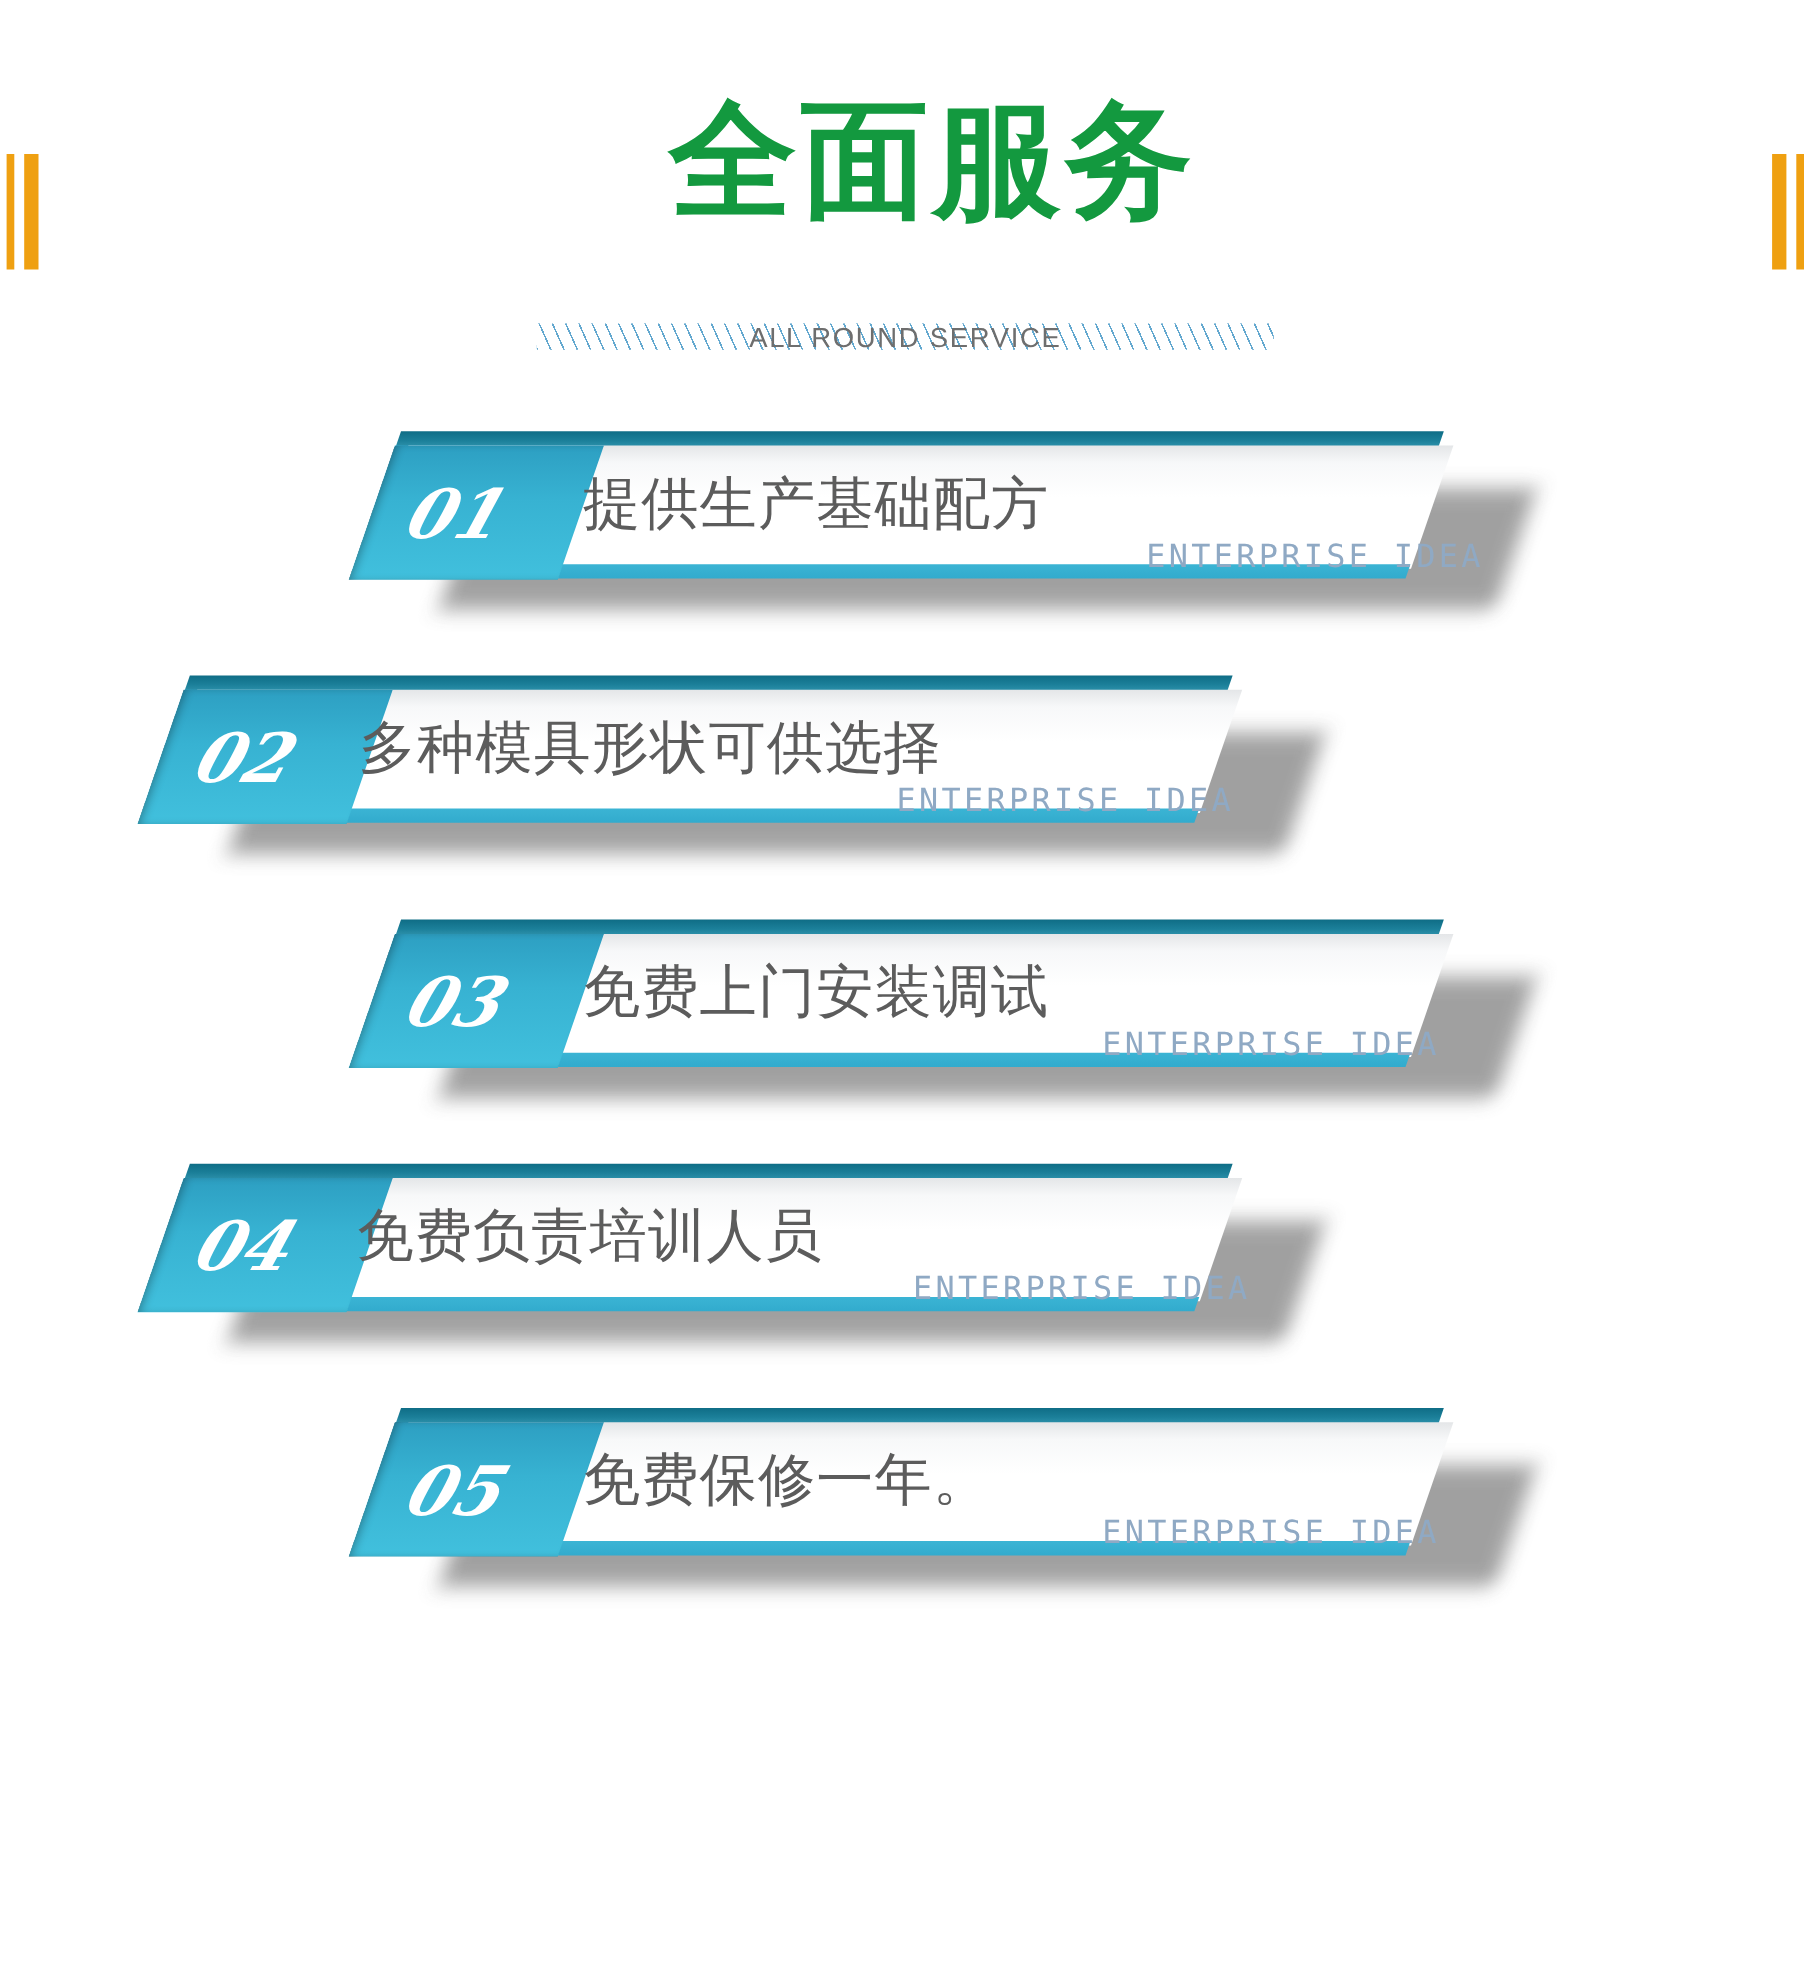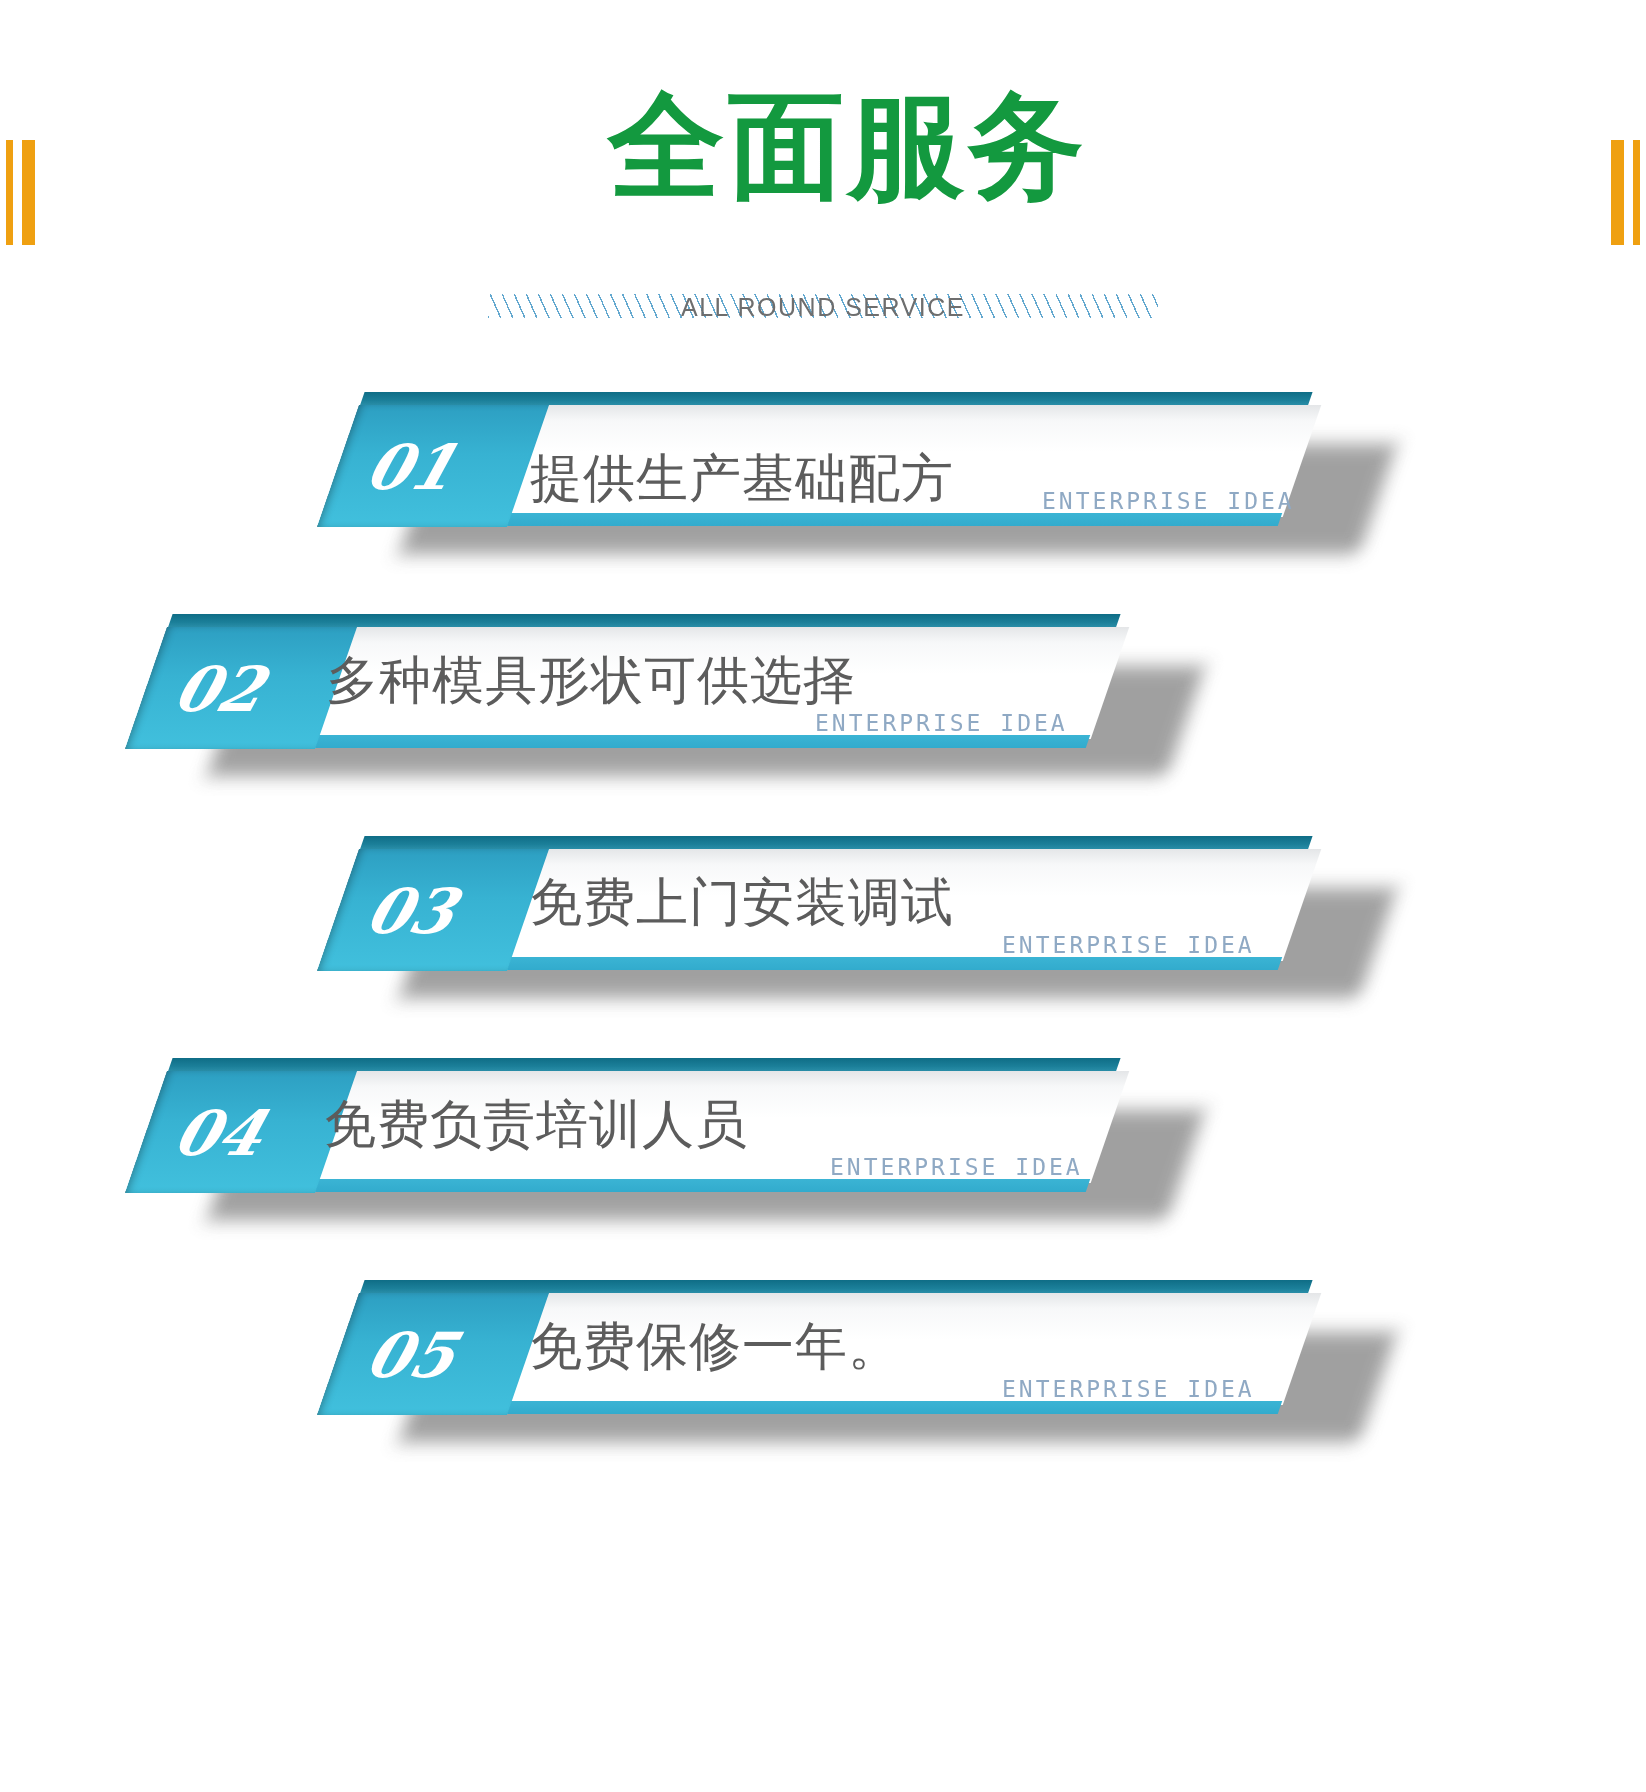--- a/index.html
+++ b/index.html
@@ -102,21 +102,21 @@
   .row .label{
     position:absolute;top:34px;
     font-family:"DejaVu Sans","Liberation Sans",sans-serif;
     font-size:52px;line-height:1.25;color:#5c5c5c;
     white-space:nowrap;letter-spacing:1px;
   }
 
   .row .watermark{
     position:absolute;
     font-family:"DejaVu Sans Mono","Liberation Mono",monospace;
-    font-size:23px;letter-spacing:3px;
+    font-size:29px;letter-spacing:3px;
     color:#8fa9c4;white-space:nowrap;
   }
 </style>
 </head>
 <body>
 
 <div class="header">
 
   <div class="corner-bars left">
     <span class="bar thin"></span>
@@ -139,21 +139,21 @@
 <div class="rows">
 
   <div class="row" style="left:352px;top:392px;">
     <div class="shadow"></div>
     <div class="topbar"></div>
     <div class="plate"></div>
     <div class="botbar"></div>
     <div class="numblock">
       <span class="num">01</span>
     </div>
-    <div class="label" style="left:178px;margin-top:20px;">提供生产基础配方</div>
+    <div class="label" style="left:178px;">提供生产基础配方</div>
     <div class="watermark" style="left:690px;top:96px;">ENTERPRISE IDEA</div>
   </div>
 
   <div class="row" style="left:160px;top:614px;">
     <div class="shadow"></div>
     <div class="topbar"></div>
     <div class="plate"></div>
     <div class="botbar"></div>
     <div class="numblock">
       <span class="num">02</span>

